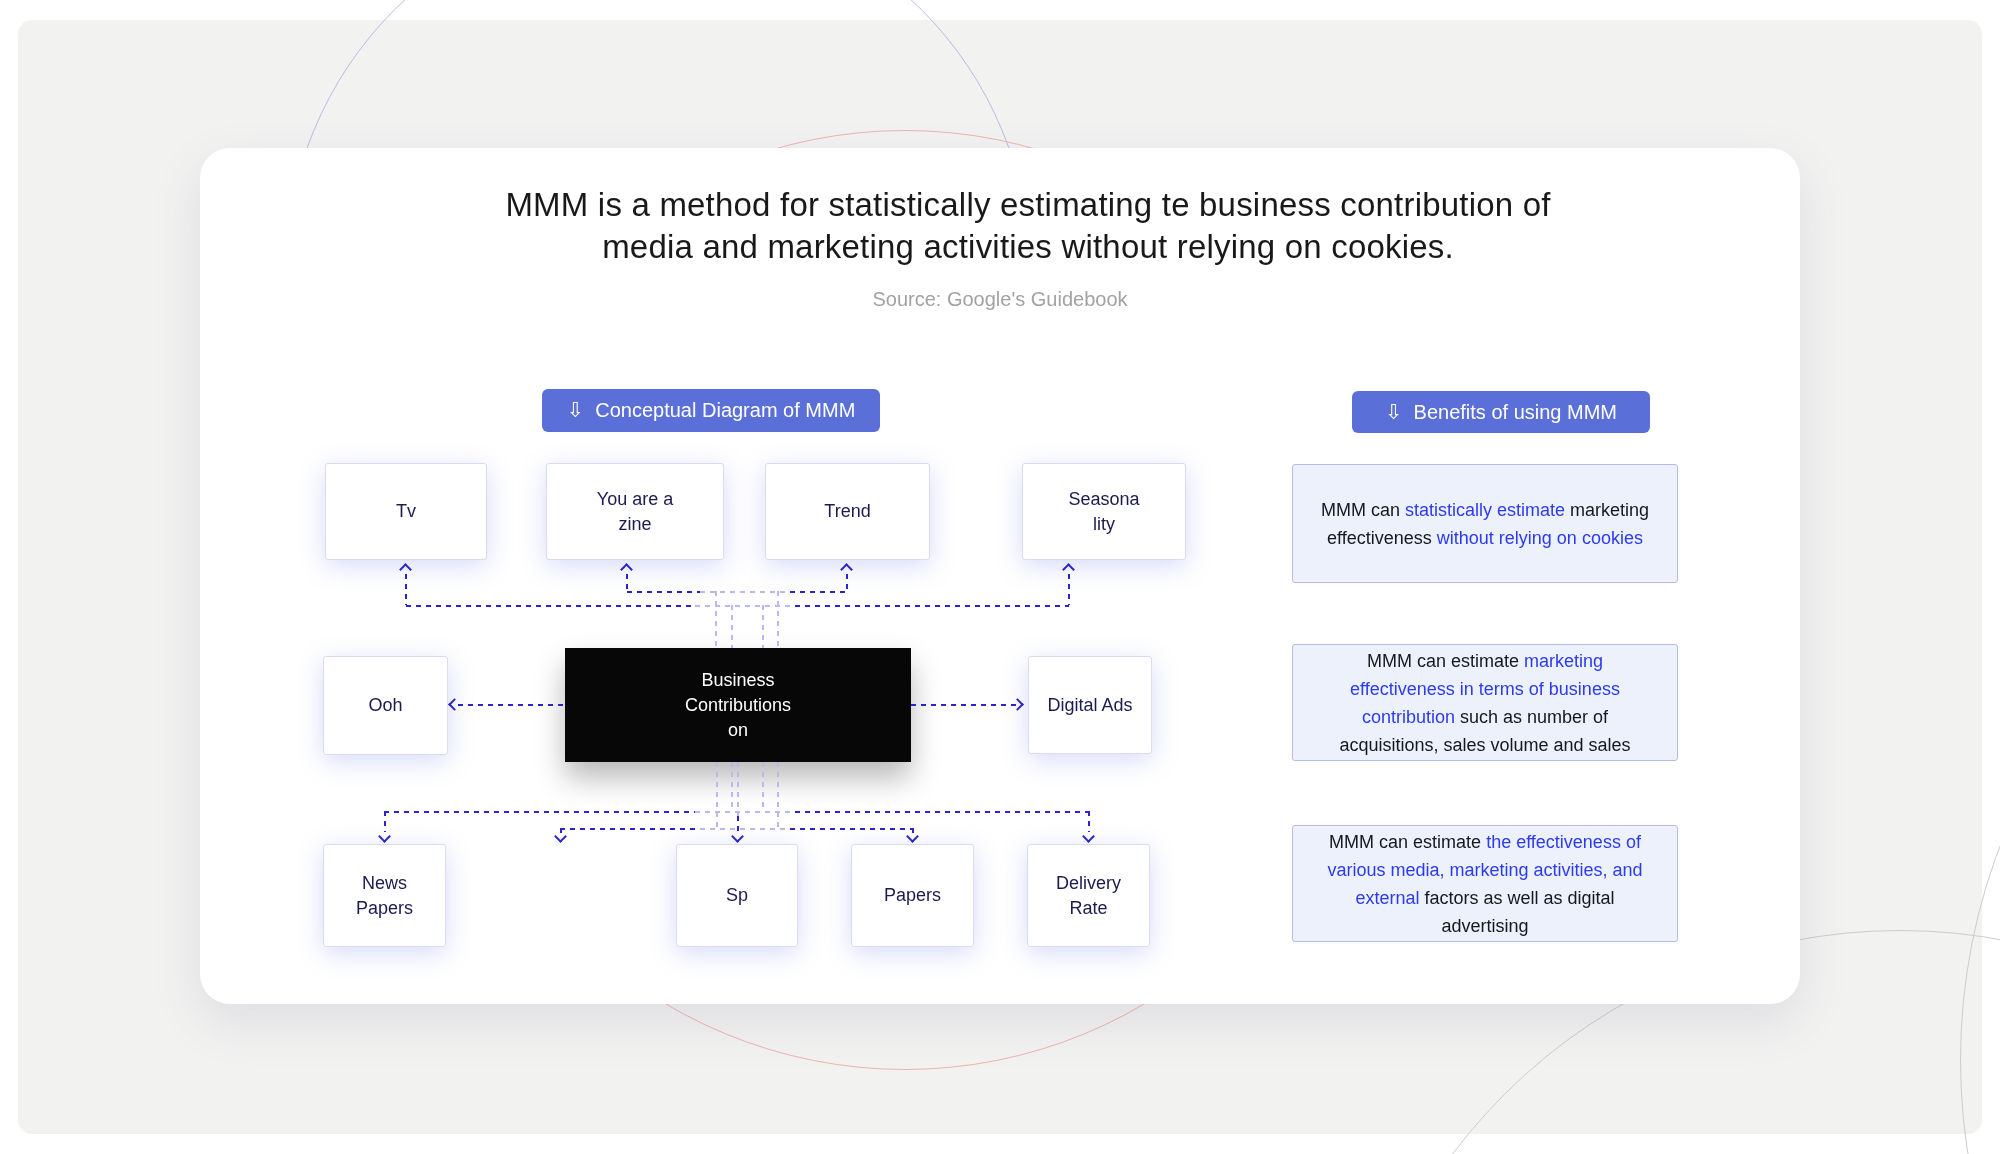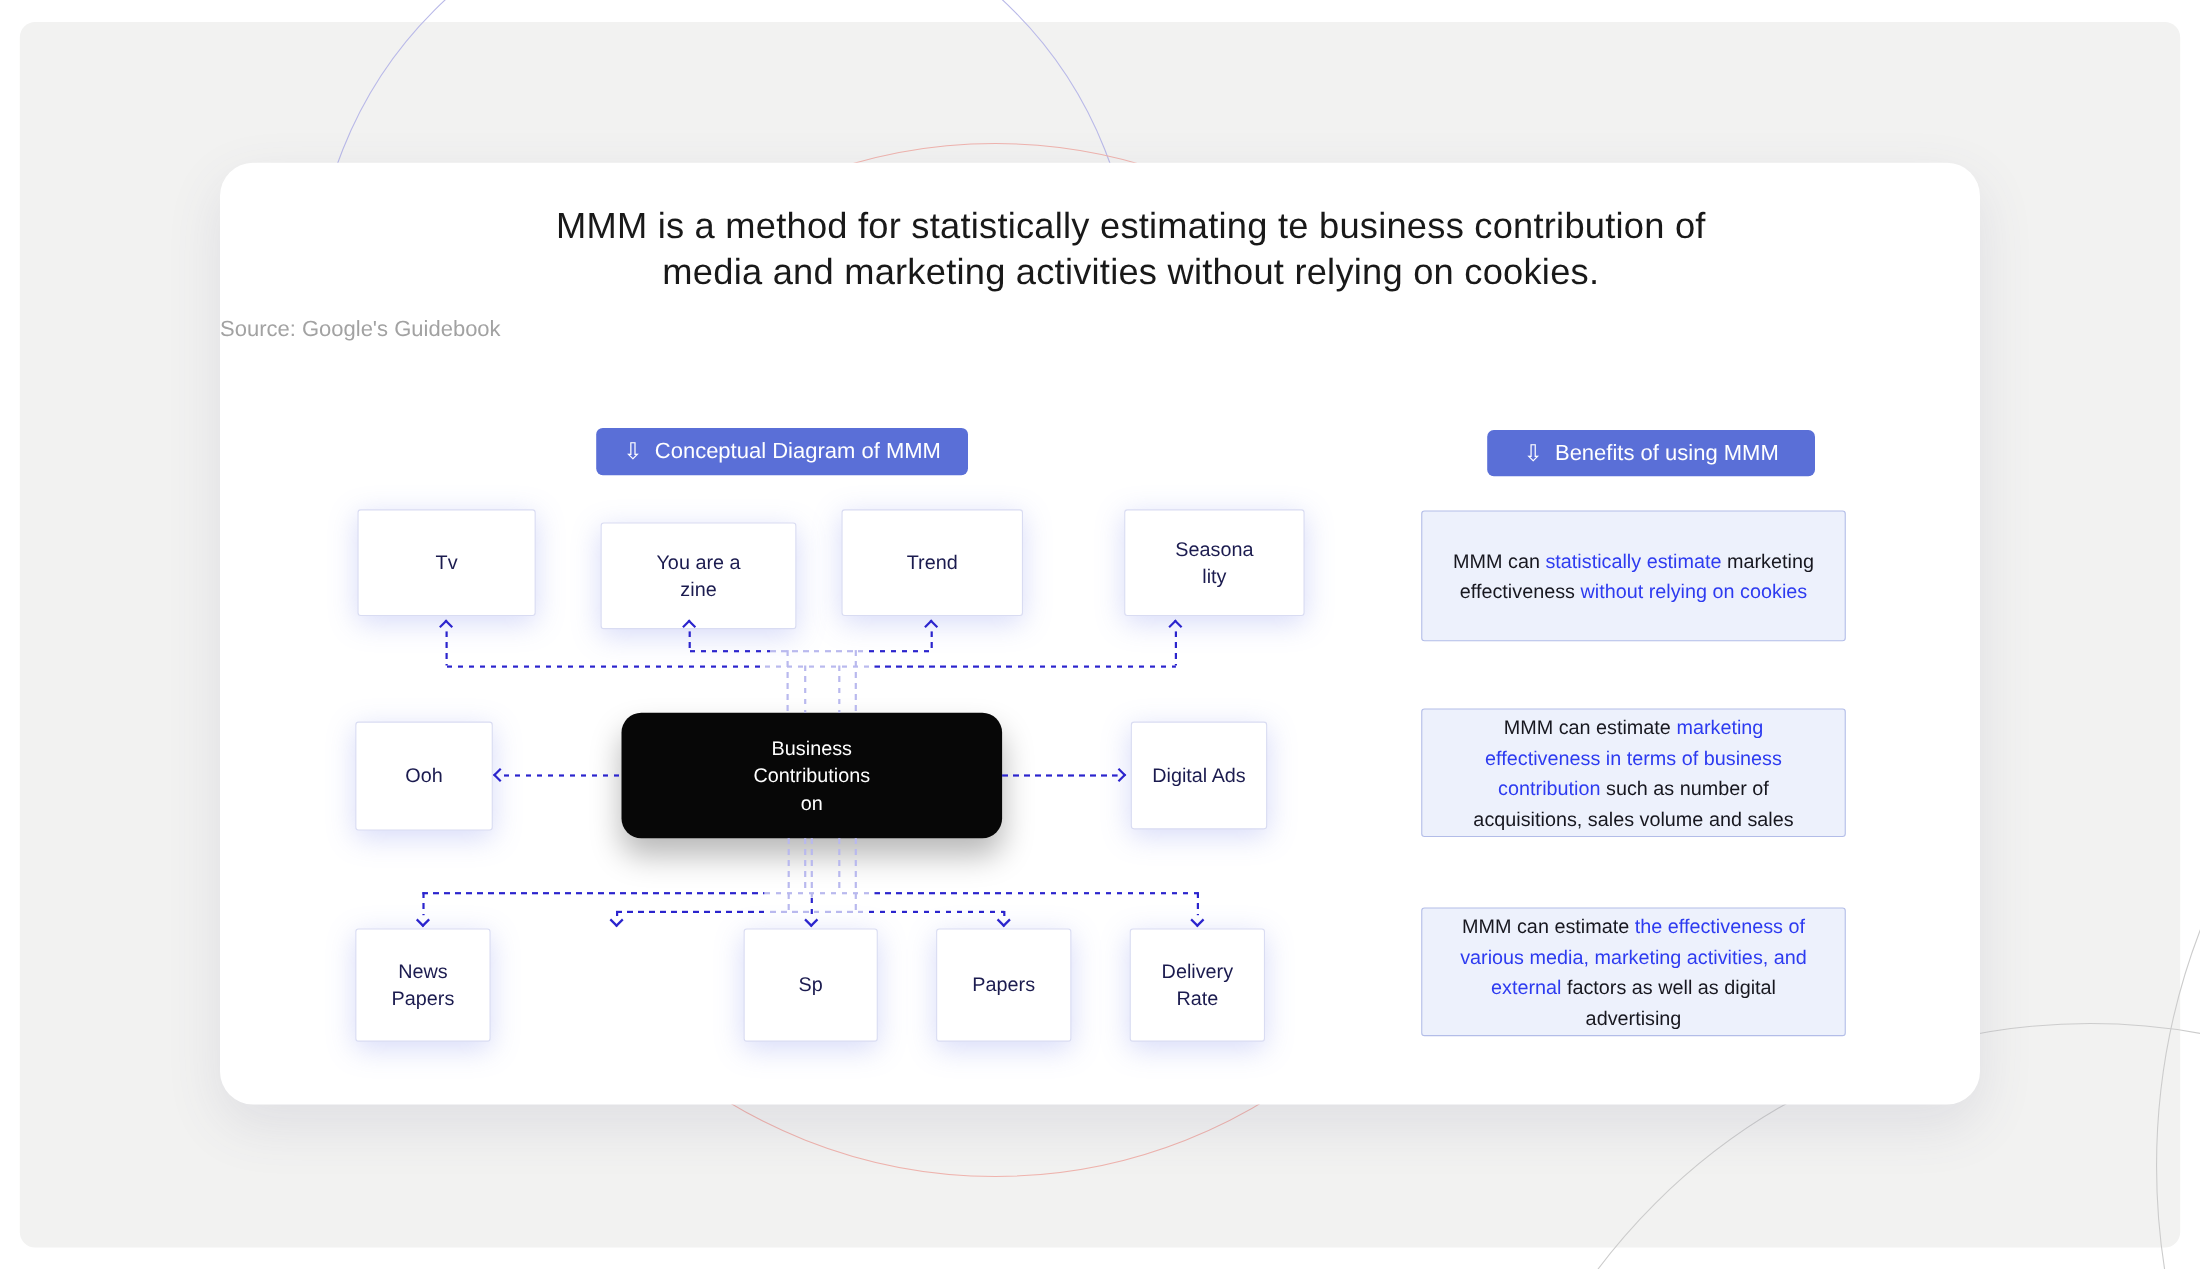--- a/index.html
+++ b/index.html
@@ -24,35 +24,35 @@
   .deco.lavender{left:285px;top:-100px;width:746px;height:746px;border:1.5px solid #b9b9e8;}
   .deco.pink{left:435px;top:130px;width:940px;height:940px;border:1.5px solid #efb3ad;}
   .deco.gray1{left:1340px;top:930px;width:1120px;height:1120px;border:1px solid #cccccc;}
   .deco.gray2{left:1960px;top:460px;width:1200px;height:1200px;border:1px solid #cccccc;}
 
   .card{position:absolute;left:200px;top:148px;width:1600px;height:856px;background:#ffffff;
     border-radius:30px;box-shadow:0 18px 50px rgba(80,80,120,0.12);}
 
   .title{position:absolute;left:0;top:36px;width:100%;text-align:center;
     font-size:33px;line-height:42px;font-weight:500;color:#191919;letter-spacing:.2px;margin-left:28px;}
-  .source{position:absolute;left:0;top:140px;width:100%;text-align:left;
+  .source{position:absolute;left:0;top:140px;width:100%;text-align:center;
     font-size:20px;color:#a2a2a2;}
 
   .btn{position:absolute;display:flex;align-items:center;justify-content:center;gap:11px;
     background:var(--btn-bg);color:#ffffff;border:none;border-radius:6px;
     font-size:20px;font-family:"Liberation Sans",sans-serif;cursor:pointer;}
   .btn .ico{font-family:"DejaVu Sans",sans-serif;font-size:21px;line-height:1;}
   .btn.diagram{left:342px;top:241px;width:338px;height:43px;}
   .btn.benefits{left:1152px;top:243px;width:298px;height:42px;}
 
   .dbox{position:absolute;background:#ffffff;border:1px solid var(--box-border);border-radius:3px;
     display:flex;align-items:center;justify-content:center;text-align:center;
     color:var(--box-label);font-size:18px;line-height:25px;
     box-shadow:0 6px 26px rgba(110,125,235,0.28);}
-  .dbox.black{background:#070707;border:none;border-radius:18px;color:#ffffff;
+  .dbox.black{background:#070707;border:none;border-radius:0;color:#ffffff;
     box-shadow:0 16px 28px rgba(0,0,0,0.28);}
 
   .bbox{position:absolute;left:1092px;width:386px;background:var(--benefit-bg);
     border:1px solid var(--benefit-border);border-radius:3px;
     display:flex;align-items:center;justify-content:center;text-align:center;
     font-size:18px;line-height:28px;color:#17171f;padding:14px 22px;}
   .seg-blue{color:var(--benefit-blue);}
   .seg-dark{color:#17171f;}
 
   .dh{position:absolute;height:2px;}
@@ -90,21 +90,21 @@
       <span>Conceptual Diagram of MMM</span>
     </button>
     <button class="btn benefits">
       <span class="ico">⇩</span>
       <span>Benefits of using MMM</span>
     </button>
 
     <div class="dbox" style="left:125px;top:315px;width:162px;height:97px;justify-content:center;">
         <div>Tv</div>
       </div>
-    <div class="dbox" style="left:346px;top:327px;width:178px;height:97px;">
+    <div class="dbox" style="left:346px;top:315px;width:178px;height:97px;">
         <div>You are a<br>zine</div>
       </div>
     <div class="dbox" style="left:565px;top:315px;width:165px;height:97px;">
         <div>Trend</div>
       </div>
     <div class="dbox" style="left:787px;top:315px;width:164px;height:97px;margin-left:35px;">
         <div>Seasona<br>lity</div>
       </div>
 
     <div class="dbox" style="left:123px;top:508px;width:125px;height:99px;">

